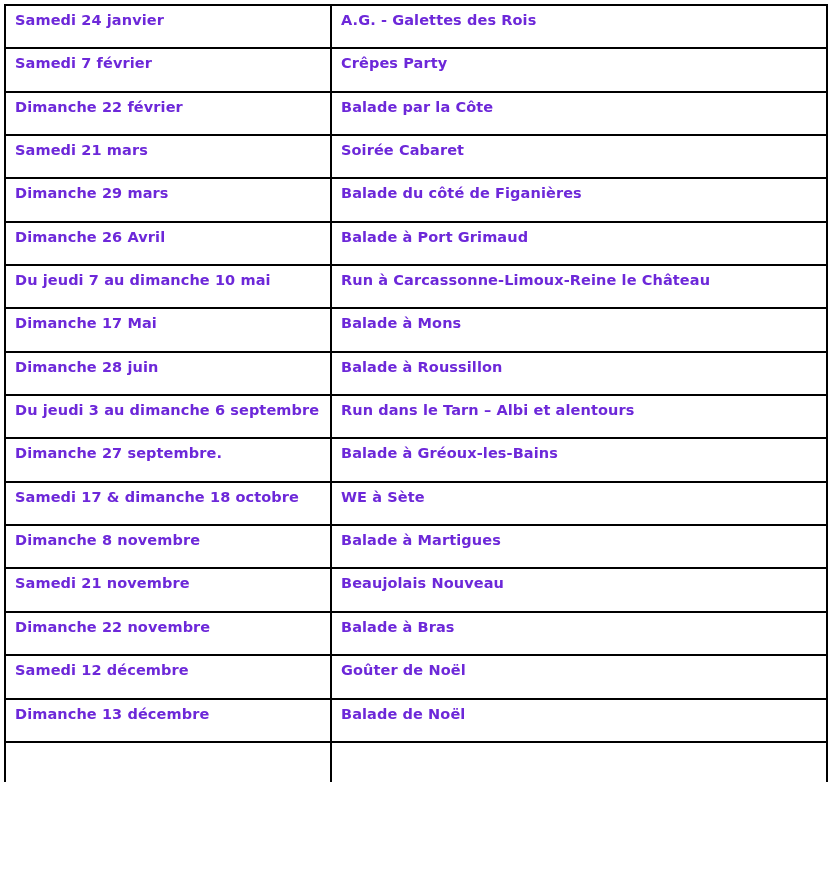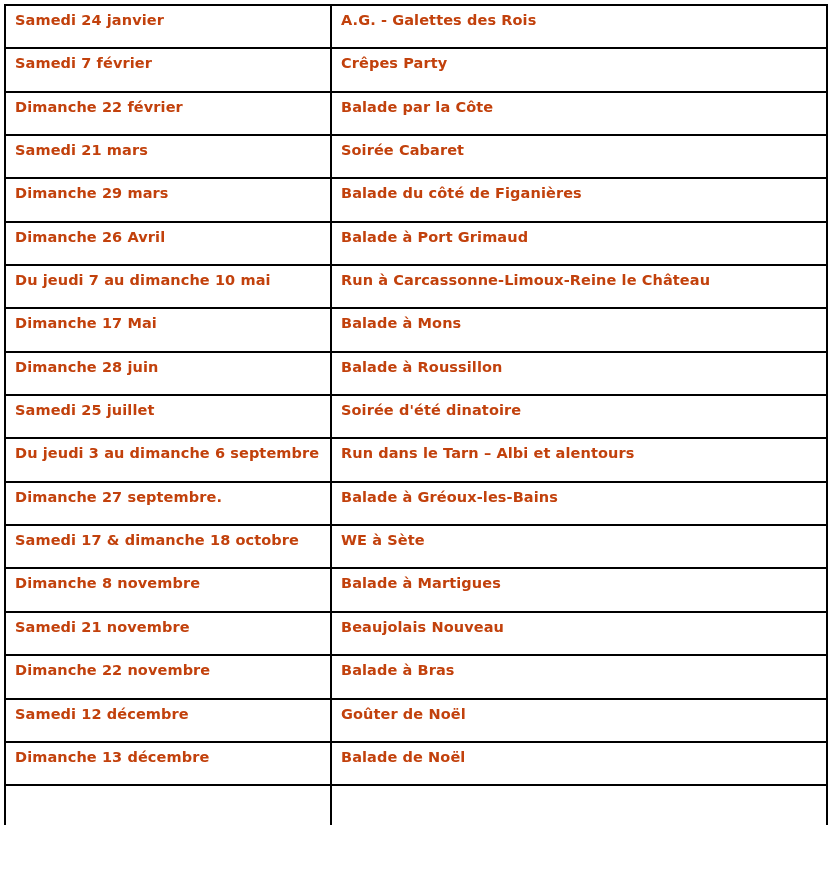--- a/index.html
+++ b/index.html
@@ -21,21 +21,21 @@
   table.events col.c-date  { width: 326px; }
   table.events col.c-event { width: 496px; }
   table.events td {
     border: 2px solid #000000;
     vertical-align: top;
     height: 43.35px;
     padding: 6px 4px 0 9px;
     font-weight: bold;
     font-size: 14.5px;
     letter-spacing: 0.1px;
-    color: #c2410c;
+    color: #6d28d9;
     white-space: nowrap;
     overflow: hidden;
   }
   table.events tr.partial-row td {
     height: 40px;
     border-bottom: none;
   }
 </style>
 </head>
 <body>
@@ -76,24 +76,20 @@
       </tr>
       <tr>
         <td>Dimanche 17 Mai</td>
         <td>Balade à Mons</td>
       </tr>
       <tr>
         <td>Dimanche 28 juin</td>
         <td>Balade à Roussillon</td>
       </tr>
       <tr>
-        <td>Samedi 25 juillet</td>
-        <td>Soirée d'été dinatoire</td>
-      </tr>
-      <tr>
         <td>Du jeudi 3 au dimanche 6 septembre</td>
         <td>Run dans le Tarn – Albi et alentours</td>
       </tr>
       <tr>
         <td>Dimanche 27 septembre.</td>
         <td>Balade à Gréoux-les-Bains</td>
       </tr>
       <tr>
         <td>Samedi 17 &amp; dimanche 18 octobre</td>
         <td>WE à Sète</td>

